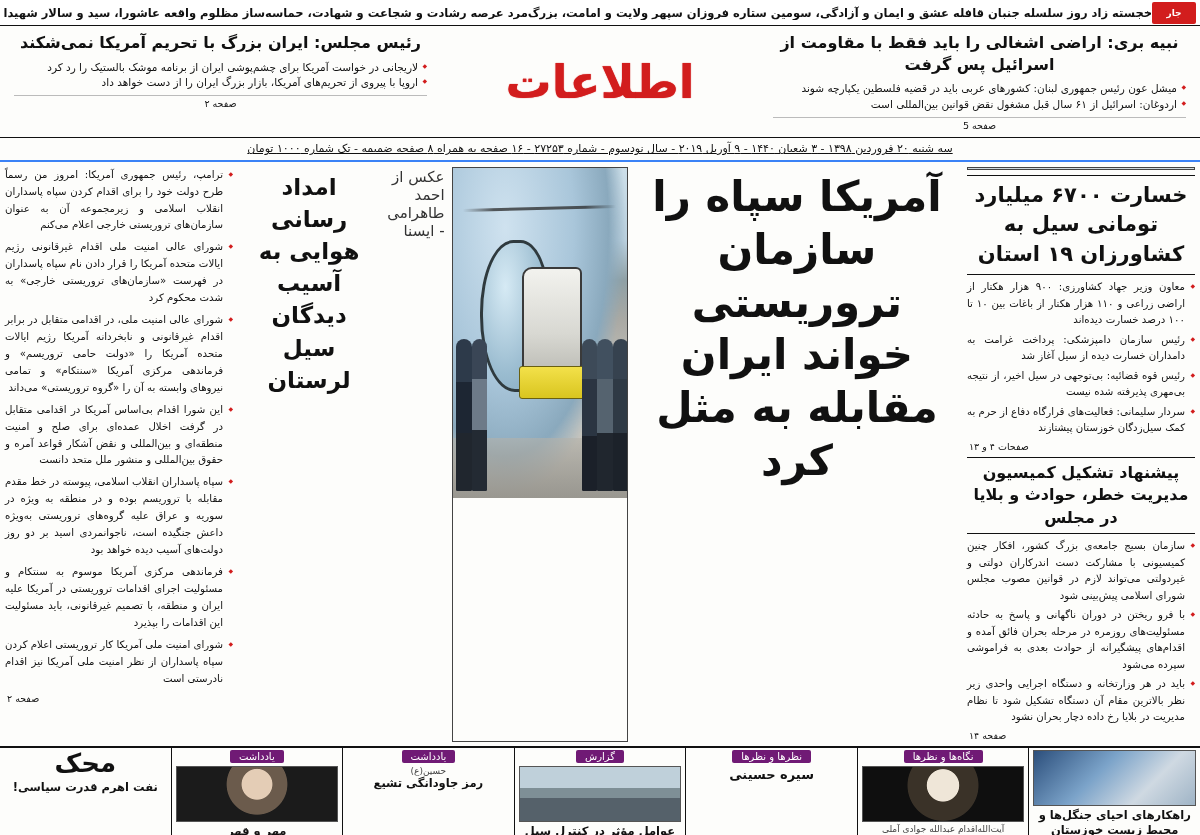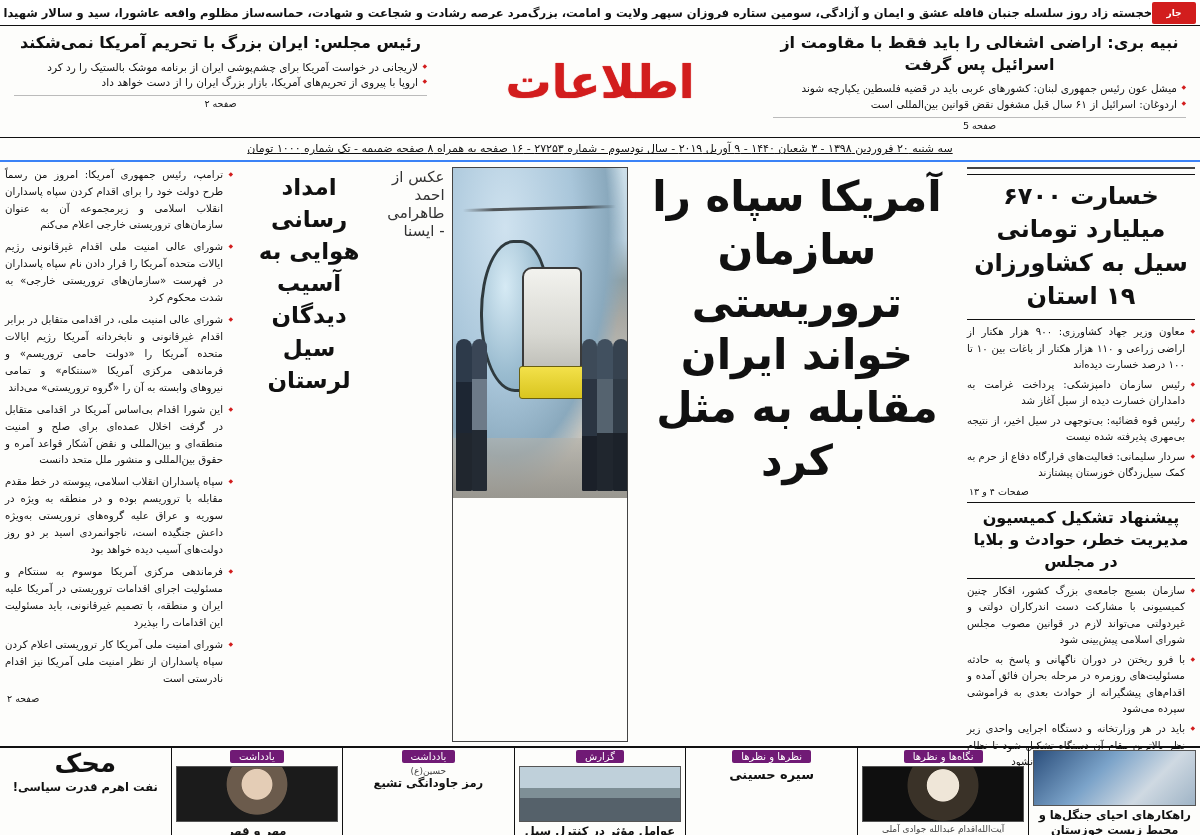--- a/index.html
+++ b/index.html
@@ -241,21 +241,21 @@
     line-height: 1.4;
   }
 
   .kicker-box {
     border-top: 1px solid #111;
     border-bottom: 1px solid #111;
     margin: 5px 0 4px;
     padding: 5px 2px;
   }
   .kicker-title {
-    font-size: 24px;
+    font-size: 21px;
     font-weight: bold;
     text-align: center;
     line-height: 1.4;
     color: #111;
   }
   .kicker-title.small { font-size: 16px; }
   .body-bullets { list-style: none; margin: 0; padding: 0; }
   .body-bullets li {
     font-size: 10.2px;
     line-height: 1.62;

